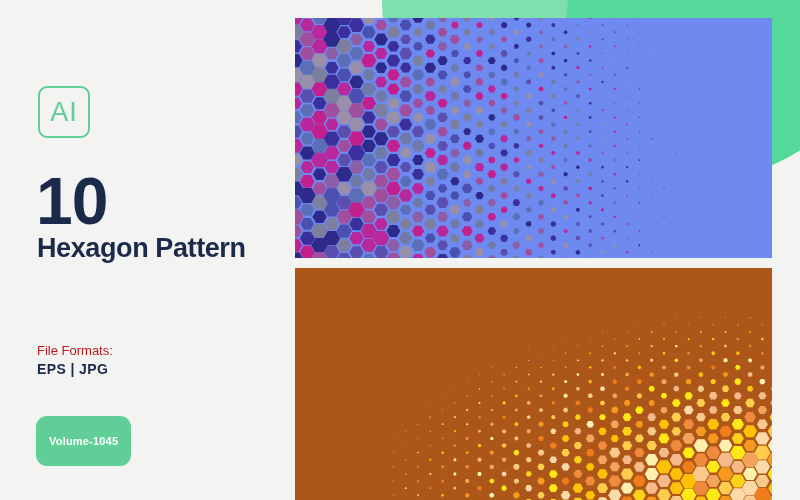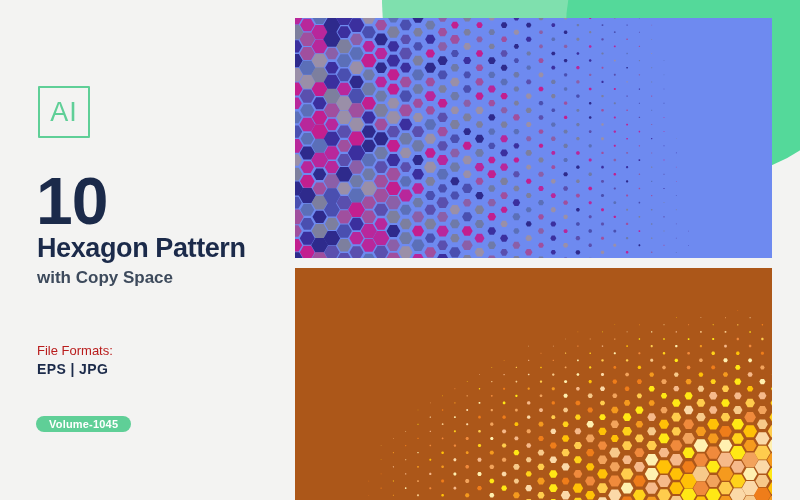--- a/index.html
+++ b/index.html
@@ -15,21 +15,21 @@
   .blob{position:absolute;border-radius:50%;}
   #blob-mint-top{left:382px;top:-142px;width:290px;height:290px;background:#7fe0ae;}
   #blob-green-top{left:566px;top:-124px;width:300px;height:300px;background:#54d99a;}
   #blob-green-bottom{left:288px;top:436px;width:430px;height:430px;background:#5fcf97;}
 
   
   #info{position:absolute;left:0;top:0;width:295px;height:500px;}
 
   #ai-badge{
     position:absolute;left:38px;top:86px;width:52px;height:52px;
-    border:2px solid #5fcf97;border-radius:1px;
+    border:2px solid #5fcf97;border-radius:9px;
     display:flex;align-items:center;justify-content:center;
     box-sizing:border-box;
   }
   #ai-badge span{
     color:#5fcf97;font-size:27px;letter-spacing:1px;
     font-family:"Liberation Sans", sans-serif;
   }
 
   #count{
     position:absolute;left:36px;top:168px;
@@ -52,21 +52,21 @@
   }
   #formats-value{
     position:absolute;left:37px;top:361px;
     font-size:14px;font-weight:bold;color:#1b2a4a;
     letter-spacing:0.4px;
   }
   #volume-badge{
     position:absolute;left:36px;top:416px;
     background:#5fcf97;color:#ffffff;
     font-size:11px;font-weight:bold;
-    padding:2px 13px;border-radius:11px;
+    padding:19px 13px;border-radius:11px;
     letter-spacing:0.2px;
   }
 
   
   .panel{position:absolute;overflow:hidden;}
   #panel-blue{left:295px;top:18px;width:477px;height:240px;background:#6e8af0;}
   #panel-orange{left:295px;top:268px;width:477px;height:232px;background:#ac5719;}
   .panel svg{display:block;width:100%;height:100%;}
 </style>
 </head>
@@ -81,21 +81,20 @@
   <div id="info">
 
     <div id="ai-badge">
       <span>AI</span>
     </div>
 
     <div id="count">10</div>
     <div id="title">Hexagon Pattern</div>
 
     <div id="subtitle">
-      <div>with Copy Space</div>
     </div>
 
     <div id="formats-label">File Formats:</div>
     <div id="formats-value">EPS  |  JPG</div>
 
     <div id="volume-badge">Volume-1045</div>
   </div>
 
   <div class="panel" id="panel-blue">
     <svg id="svg-blue" viewBox="0 0 477 240" preserveAspectRatio="none">

